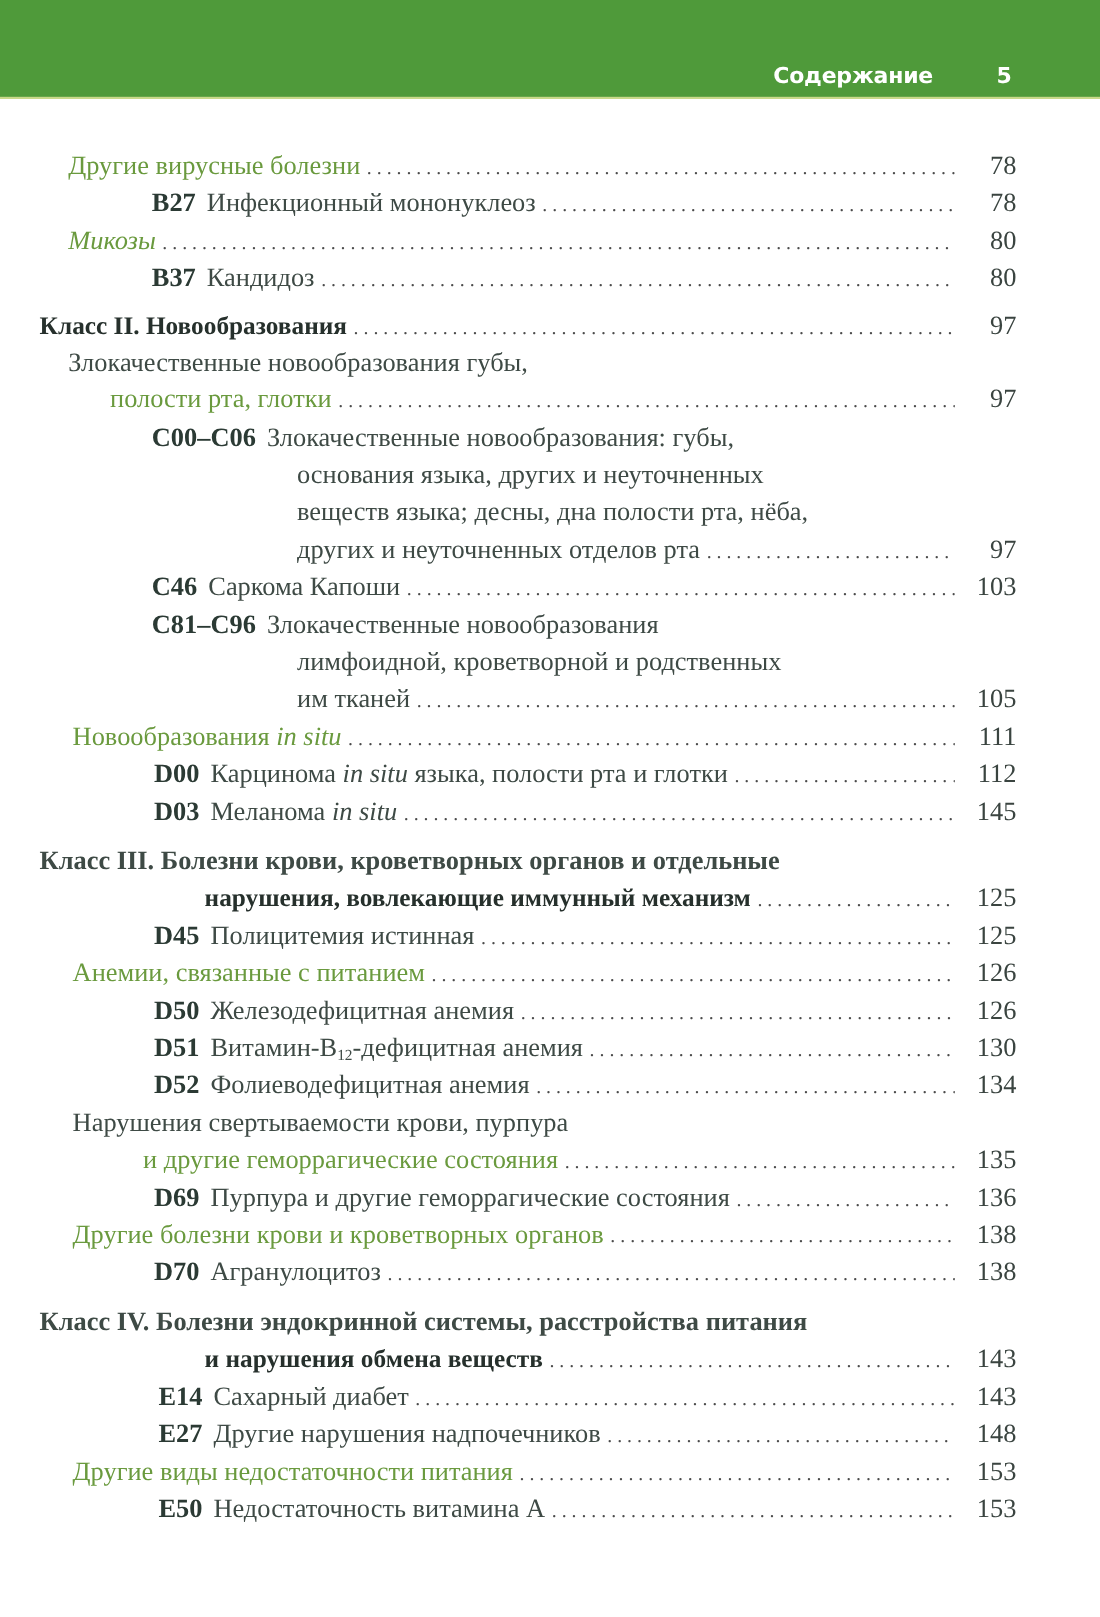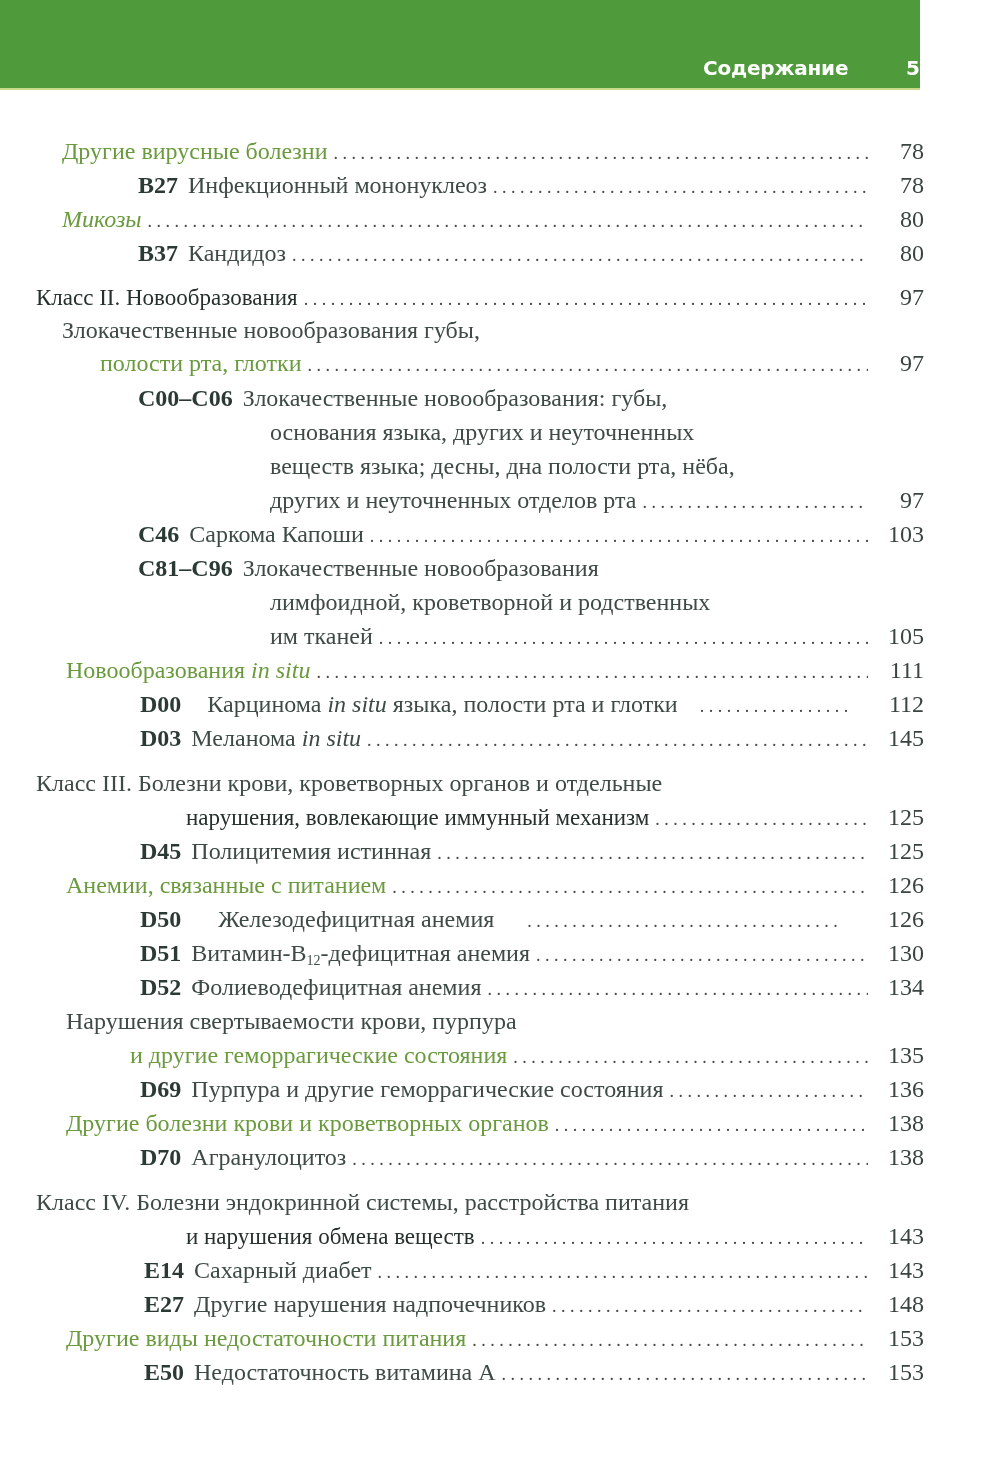--- a/index.html
+++ b/index.html
@@ -1,20 +1,20 @@
 <!DOCTYPE html>
 <html><head>
   <meta charset="utf-8">
   <style>
     * { box-sizing: border-box; margin: 0; padding: 0; }
     html, body { width: 1000px; height: 1470px; background: #ffffff; overflow: hidden; }
     body { font-family: "Liberation Serif", "DejaVu Serif", serif; color: #2f3a36; position: relative; }
 
     .header-bar {
-      position: absolute; left: 0; top: 0; width: 920px; height: 90px;
+      position: absolute; left: 0; top: 0; width: 1000px; height: 90px;
       background: #4f9a3a;
       border-bottom: 2px solid #c9d98a;
       padding-left: 20px;
     }
     .header-title {
       position: absolute; left: 703px; top: 56px;
       font-family: "DejaVu Sans", "Liberation Sans", sans-serif;
       font-weight: bold; font-size: 20px; color: #ffffff; letter-spacing: -0.2px;
     }
     .header-page {
@@ -33,21 +33,21 @@
     .row .dots {
       flex: 1 1 auto; overflow: hidden; color: #4a4a4a; margin: 0 10px 0 6px;
       letter-spacing: 6px; font-size: 18px;
     }
     .row .dots::before {
       content: ". . . . . . . . . . . . . . . . . . . . . . . . . . . . . . . . . . . . . . . . . . . . . . . . . . . . . . . . . . . . . . . . . . . . . . . . . . . . . . . . . . . . . . . . . . . . . . . . . . . . . . . . .";
       letter-spacing: 0;
     }
     .row .page { flex: 0 0 auto; width: 46px; text-align: right; color: #3a4440; }
     .green { color: #6a9a3e; }
-    .bold-class { font-weight: normal; color: #26302c; font-size: 23px; text-align: right; }
+    .bold-class { font-weight: bold; color: #26302c; font-size: 23px; text-align: right; }
     .plain { color: #3e4a45; }
     .cont { position: absolute; font-size: 24px; line-height: 34px; white-space: nowrap; color: #3e4a45; }
     i { font-style: italic; }
     sub { font-size: 14px; vertical-align: -4px; line-height: 0; }
   </style>
 </head>
 <body>
 
 <div class="header-bar">
   <span class="header-title">Содержание</span>
@@ -117,21 +117,21 @@
     <span class="text plain">им тканей</span>
     <span class="dots"></span>
     <span class="page">105</span>
   </div>
 
   <div class="row" style="left:66px; top:653px; width:858px;">
     <span class="text green"><span>Новообразования</span> <i>in situ</i></span>
     <span class="dots"></span>
     <span class="page">111</span>
   </div>
-  <div class="row" style="left:140px; top:687px; width:784px;gap:16px;">
+  <div class="row" style="left:140px; top:687px; width:784px;">
     <span class="code">D00</span>
     <span class="text plain"><span>Карцинома</span> <i>in situ</i> <span>языка, полости рта и глотки</span></span>
     <span class="dots"></span>
     <span class="page">112</span>
   </div>
   <div class="row" style="left:140px; top:721px; width:784px;">
     <span class="code">D03</span>
     <span class="text plain"><span>Меланома</span> <i>in situ</i></span>
     <span class="dots"></span>
     <span class="page">145</span>
@@ -147,21 +147,21 @@
     <span class="code">D45</span>
     <span class="text plain">Полицитемия истинная</span>
     <span class="dots"></span>
     <span class="page">125</span>
   </div>
   <div class="row" style="left:66px; top:868px; width:858px;">
     <span class="text green">Анемии, связанные с питанием</span>
     <span class="dots"></span>
     <span class="page">126</span>
   </div>
-  <div class="row" style="left:140px; top:902px; width:784px;gap:27px;">
+  <div class="row" style="left:140px; top:902px; width:784px;">
     <span class="code">D50</span>
     <span class="text plain">Железодефицитная анемия</span>
     <span class="dots"></span>
     <span class="page">126</span>
   </div>
   <div class="row" style="left:140px; top:936px; width:784px;">
     <span class="code">D51</span>
     <span class="text plain"><span>Витамин-B</span><sub>12</sub><span>-дефицитная анемия</span></span>
     <span class="dots"></span>
     <span class="page">130</span>
@@ -177,21 +177,21 @@
     <span class="text green">и другие геморрагические состояния</span>
     <span class="dots"></span>
     <span class="page">135</span>
   </div>
   <div class="row" style="left:140px; top:1072px; width:784px;">
     <span class="code">D69</span>
     <span class="text plain">Пурпура и другие геморрагические состояния</span>
     <span class="dots"></span>
     <span class="page">136</span>
   </div>
-  <div class="row" style="left:66px; top:1106px; width:858px;">
+  <div class="row" style="left:66px; top:1106px; width:858px;align-items:flex-end;">
     <span class="text green">Другие болезни крови и кроветворных органов</span>
     <span class="dots"></span>
     <span class="page">138</span>
   </div>
   <div class="row" style="left:140px; top:1140px; width:784px;">
     <span class="code">D70</span>
     <span class="text plain">Агранулоцитоз</span>
     <span class="dots"></span>
     <span class="page">138</span>
   </div>

